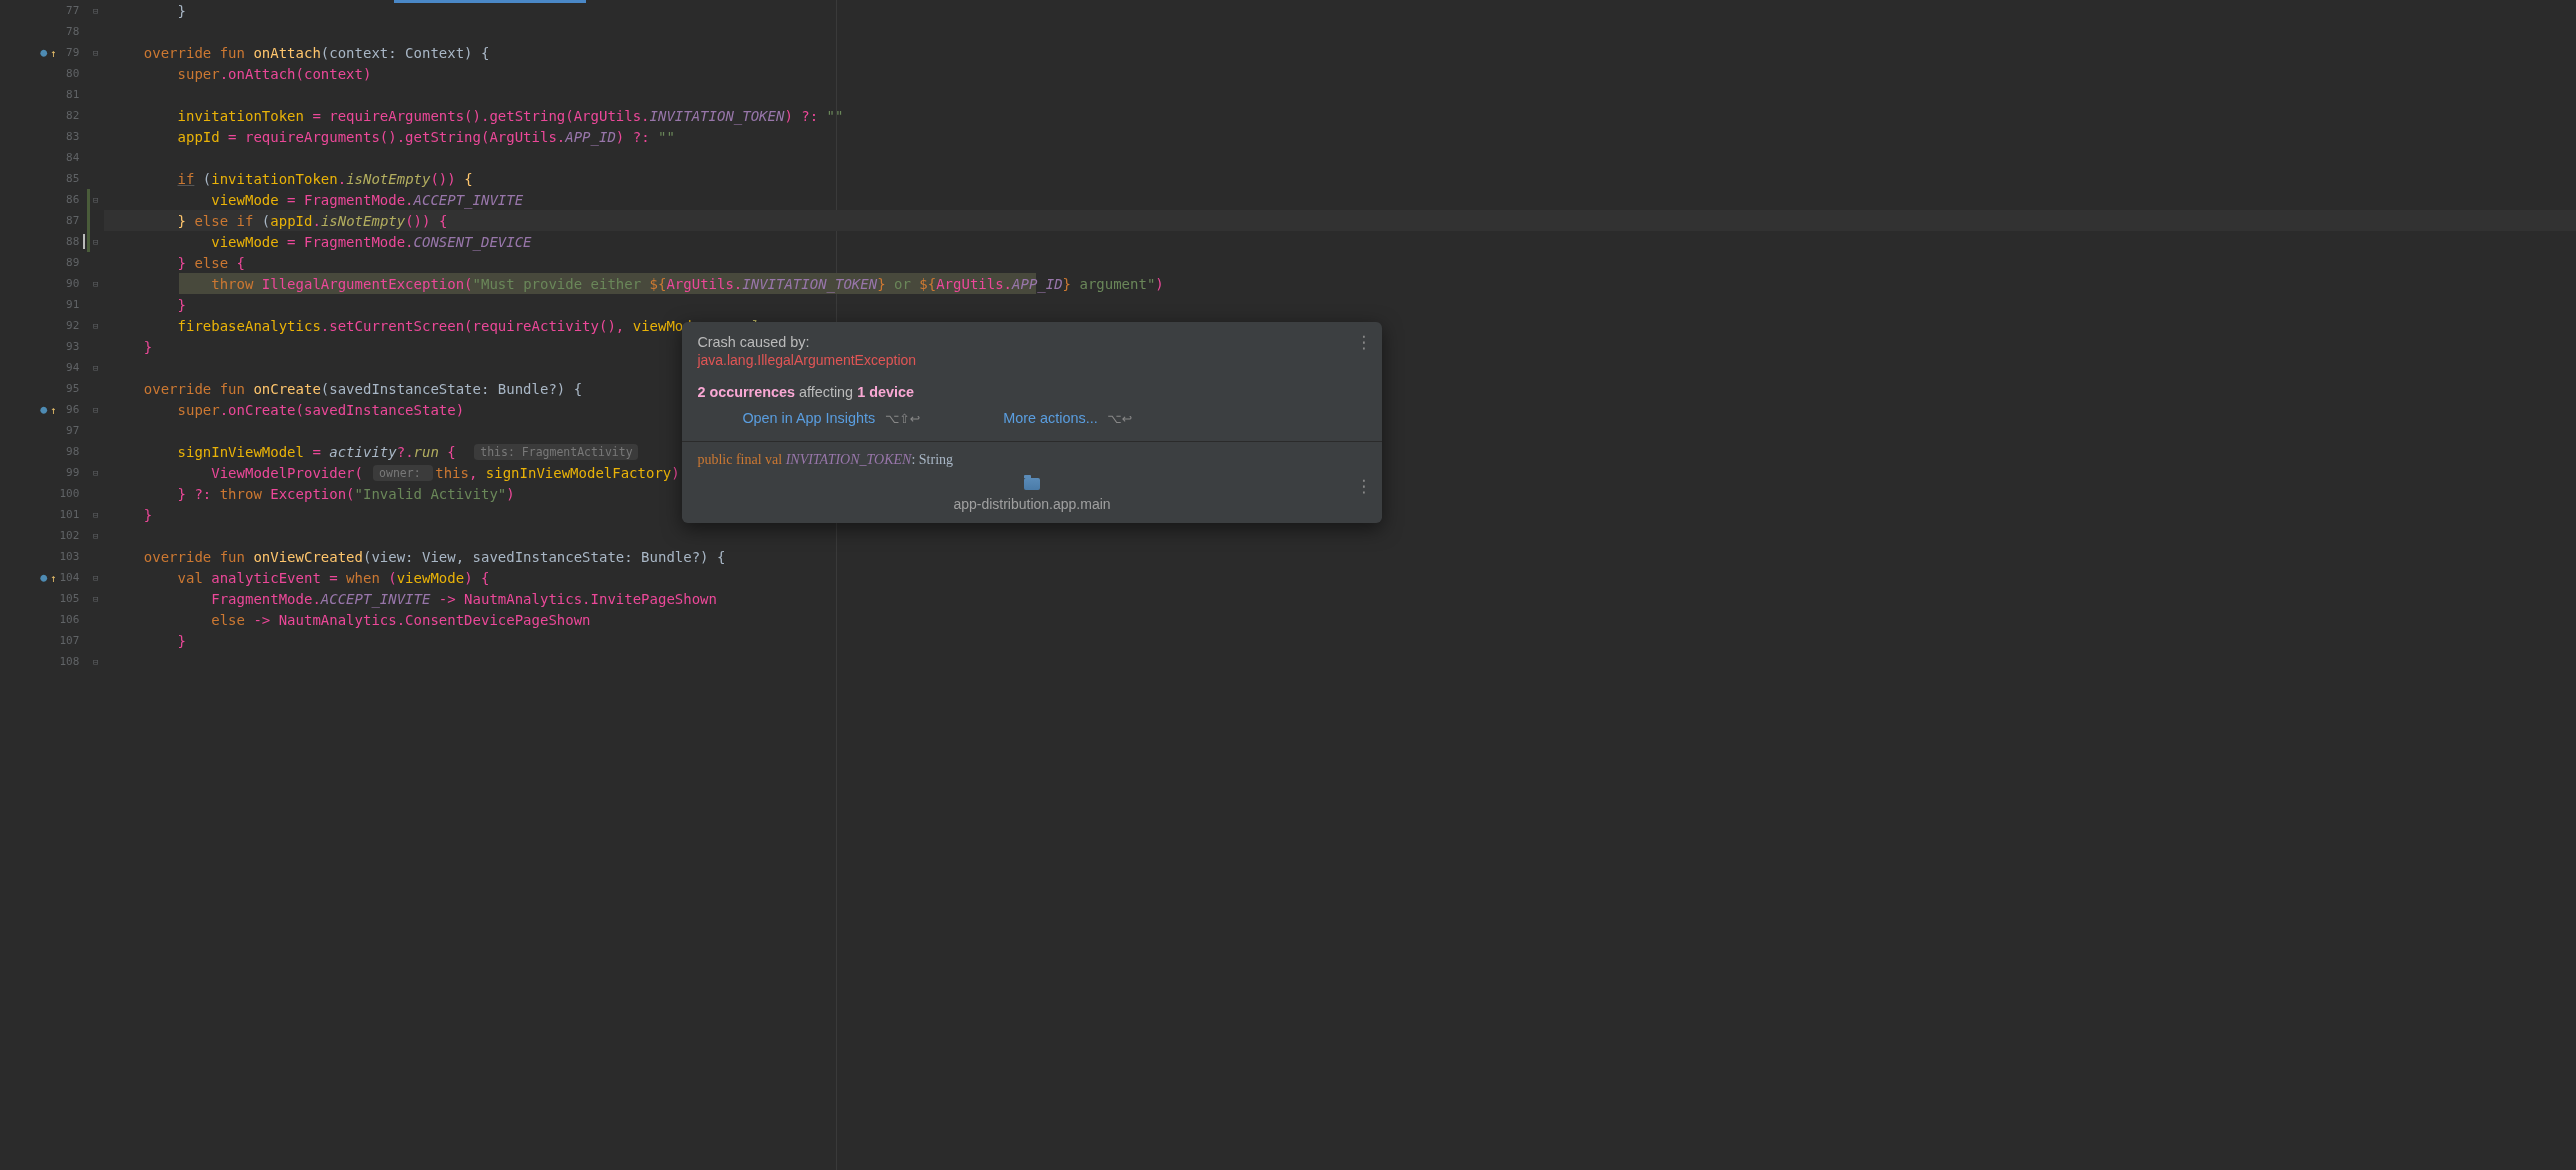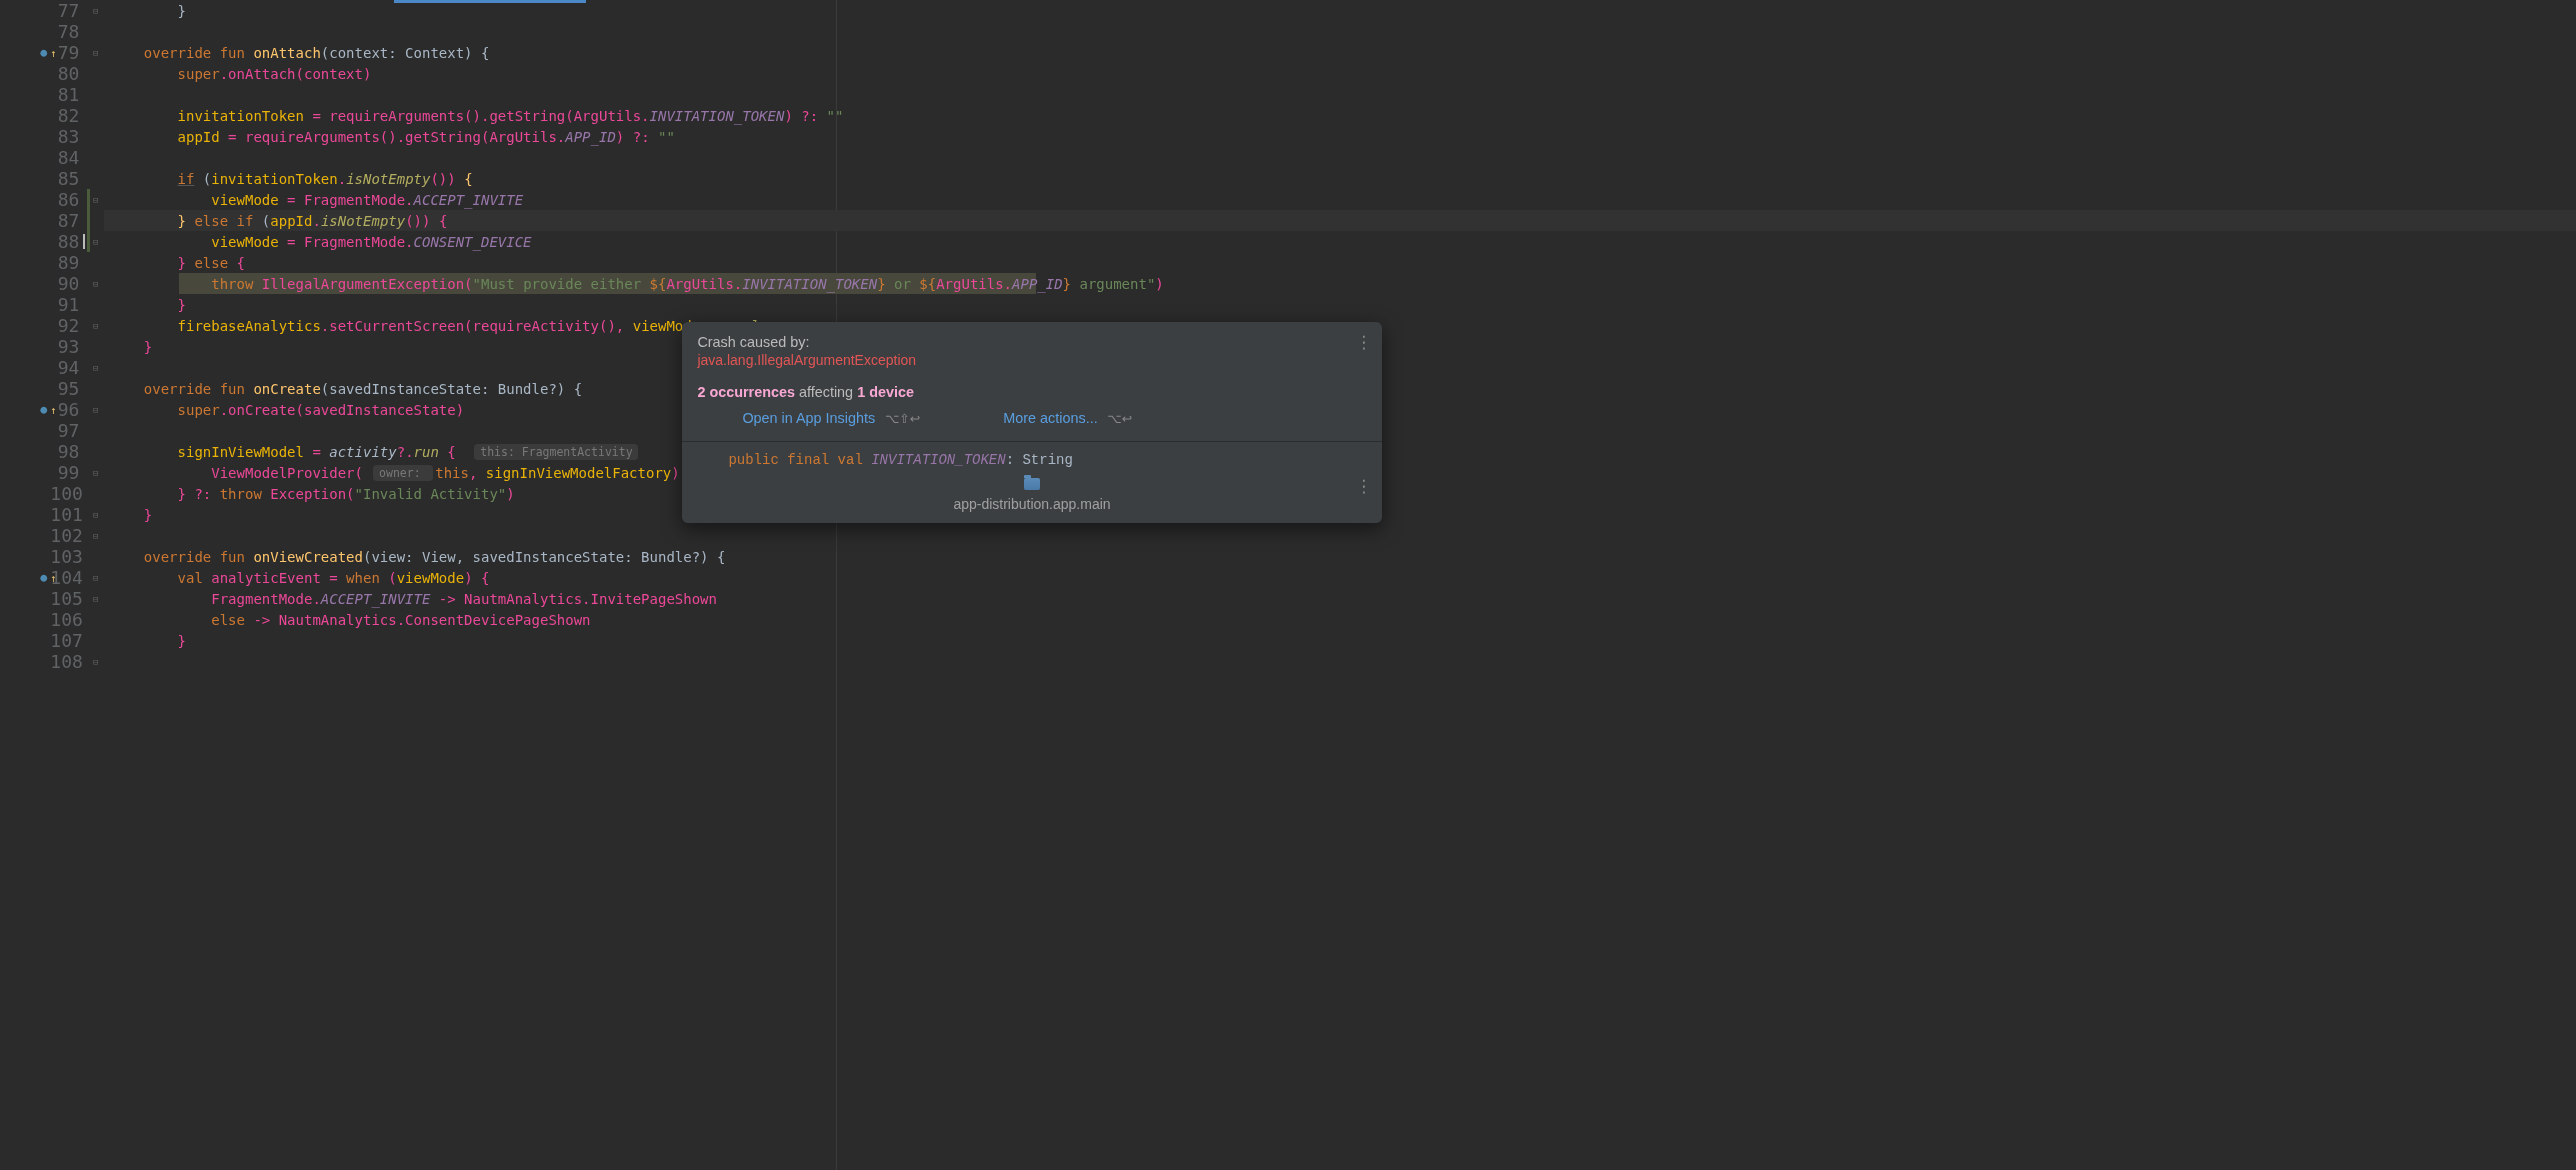--- a/index.html
+++ b/index.html
@@ -27,21 +27,21 @@
   .gutter-row {
     display: flex;
     align-items: center;
     height: 21px;
     justify-content: flex-end;
     padding-right: 7.7px;
     position: relative;
   }
   .ln {
     color: #606366;
-    font-size: 18px;
+    font-size: 11px;
     width: 29px;
     text-align: right;
   }
   .gutter-icon {
     position: absolute;
     left: 40px;
     font-size: 10.6px;
     color: #4e8bb3;
   }
   .gutter-icon.override { color: #4e8bb3; }
@@ -165,25 +165,24 @@
   .popup-more {
     position: absolute;
     right: 9.6px;
     top: 9.6px;
     color: #888;
     cursor: pointer;
     font-size: 17.3px;
   }
   .popup-divider { height: 1px; background: #2b2b2b; margin-top: 9.6px;}
   .popup-section.sig {
-    font-family: Liberation Mono, monospace;
+    font-family: Liberation Serif, serif;
     padding: 9.6px 15.4px 3.8px 15.4px;
     color: #a9b7c6;
     font-size: 14px;
-    margin-left: 31px;
   }
   .popup-section.loc {
     padding: 5.8px 15.4px 11.5px 15.4px;
     display: flex;
     align-items: center;
     gap: 5.8px;
     color: #a0a0a0;
     font-size: 14px;
     position: relative;
     flex-direction: column;

